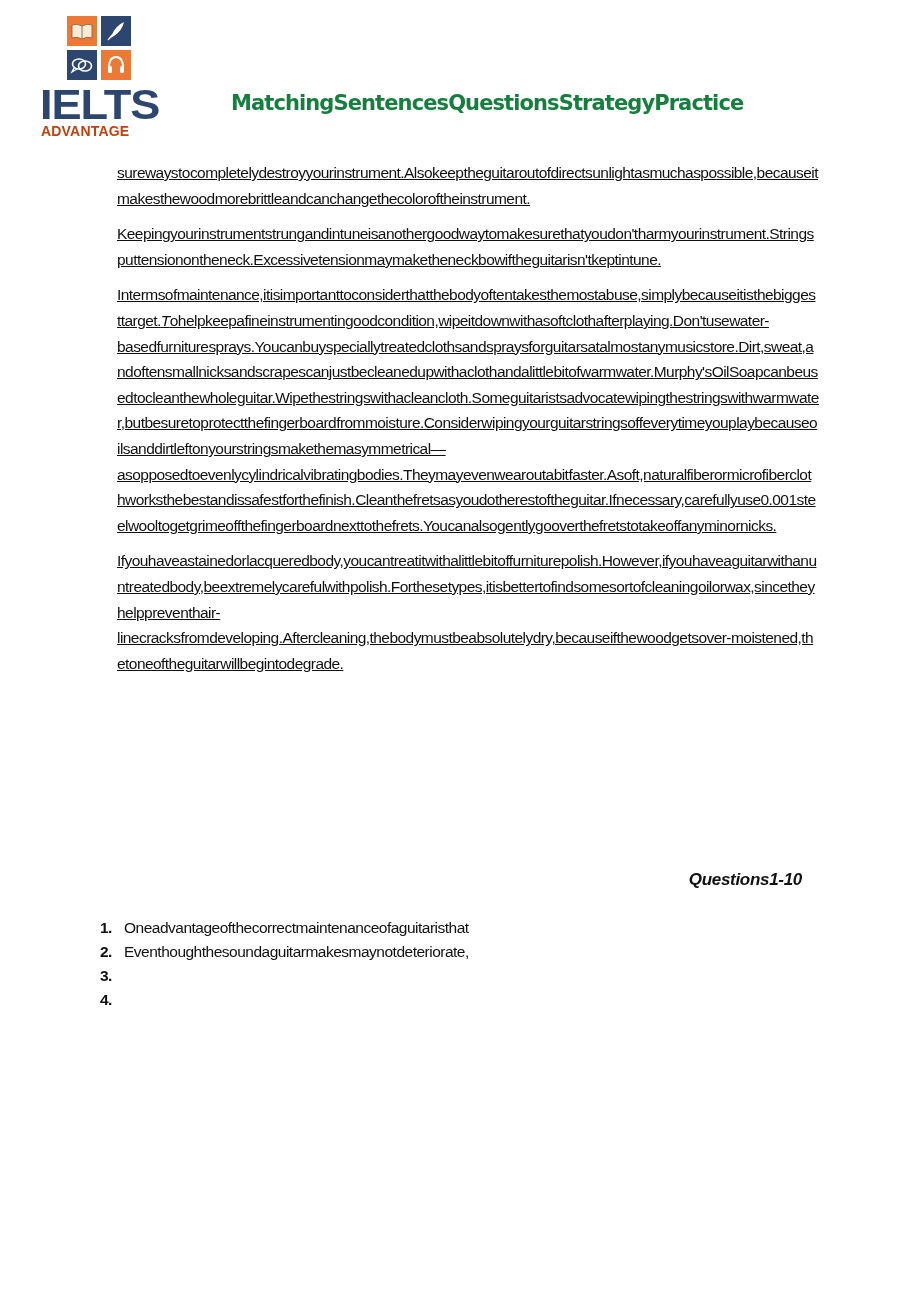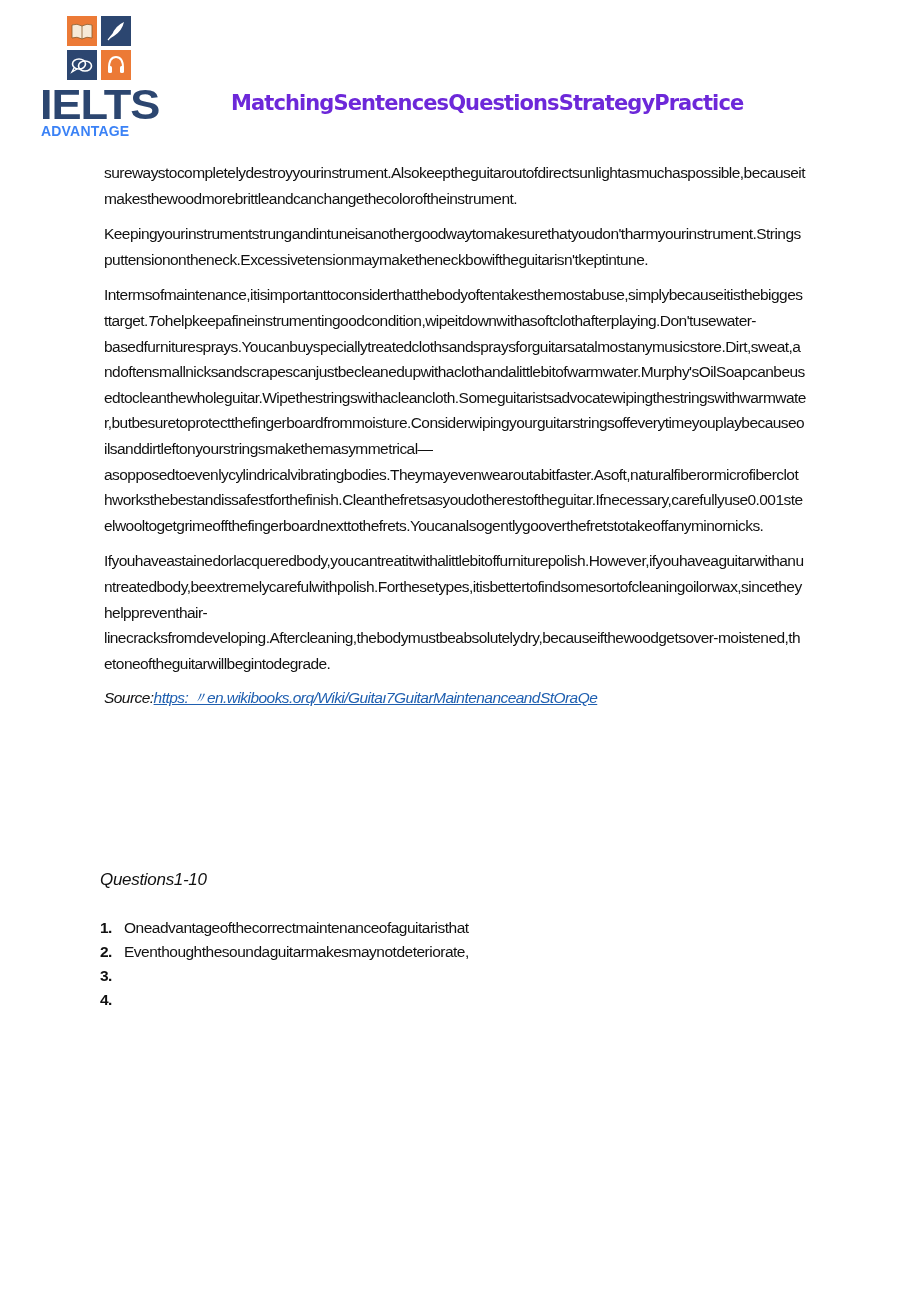--- a/index.html
+++ b/index.html
@@ -16,37 +16,37 @@
   .tile.t4 { left: 34px; top: 34px; background: #ec7a36; }
   .logo-ielts {
     position: absolute; left: 0; top: 70px; width: 118px;
     font-family: "Liberation Sans", sans-serif; font-weight: bold;
     font-size: 43px; line-height: 40px; color: #2c4670; letter-spacing: -1px;
     transform: scaleX(1.05); transform-origin: left;
   }
   .logo-adv {
     position: absolute; left: 1px; top: 109px;
     font-family: "Liberation Sans", sans-serif; font-weight: bold;
-    font-size: 14px; color: #3b82f6; letter-spacing: 0.2px;
+    font-size: 14px; color: #c2410c; letter-spacing: 0.2px;
   }
   .page-title {
     position: absolute; left: 231px; top: 91px;
     font-family: "DejaVu Sans", sans-serif; font-weight: bold;
-    font-size: 21px; color: #6d28d9; letter-spacing: -0.9px; white-space: nowrap;
+    font-size: 21px; color: #15803d; letter-spacing: -0.9px; white-space: nowrap;
   }
-  .content { position: absolute; left: 104px; top: 160px; width: 702px; }
+  .content { position: absolute; left: 117px; top: 160px; width: 702px; text-decoration: underline; }
   .para {
     margin: 0 0 10px 0; font-size: 15.5px; line-height: 25.6px;
     letter-spacing: -0.55px; word-break: break-all; text-align: left;
   }
   .para em { font-style: italic; }
   .source { margin-top: 2px; font-size: 15.5px; line-height: 24px; letter-spacing: -0.55px; font-style: italic; }
   .source a { color: #1f5fb0; text-decoration: underline; }
   .questions { position: absolute; left: 100px; top: 868px; width: 702px; }
-  .q-heading { font-weight: normal; font-style: italic; font-size: 17px; line-height: 24px; letter-spacing: -0.3px; }
+  .q-heading { font-weight: bold; font-style: italic; font-size: 17px; line-height: 24px; letter-spacing: -0.3px; text-align: right; }
   .q-instr { font-style: italic; font-size: 15.5px; line-height: 24px; letter-spacing: -0.5px; }
   .q-list { margin-top: 24px; list-style: none; padding: 0; }
   .q-item { font-size: 15.5px; line-height: 24px; letter-spacing: -0.5px; display: flex; }
   .q-num { font-weight: bold; width: 24px; flex: none; }
 </style>
 </head>
 <body>
 
 <div class="logo">
   <div class="logo-grid">
@@ -81,21 +81,20 @@
   <div class="logo-adv">ADVANTAGE</div>
 </div>
 
 <div class="page-title">MatchingSentencesQuestionsStrategyPractice</div>
 
 <div class="content">
   <p class="para">surewaystocompletelydestroyyourinstrument.Alsokeeptheguitaroutofdirectsunlightasmuchaspossible,becauseitmakesthewoodmorebrittleandcanchangethecoloroftheinstrument.</p>
   <p class="para">Keepingyourinstrumentstrungandintuneisanothergoodwaytomakesurethatyoudon'tharmyourinstrument.Stringsputtensionontheneck.Excessivetensionmaymaketheneckbowiftheguitarisn'tkeptintune.</p>
   <p class="para"><span>Intermsofmaintenance,itisimportanttoconsiderthatthebodyoftentakesthemostabuse,simplybecauseitisthebiggesttarget.</span><em>T</em><span>ohelpkeepafineinstrumentingoodcondition,wipeitdownwithasoftclothafterplaying.Don'tusewater-</span><br><span>basedfurnituresprays.Youcanbuyspeciallytreatedclothsandspraysforguitarsatalmostanymusicstore.Dirt,sweat,andoftensmallnicksandscrapescanjustbecleanedupwithaclothandalittlebitofwarmwater.Murphy'sOilSoapcanbeusedtocleanthewholeguitar.Wipethestringswithacleancloth.Someguitaristsadvocatewipingthestringswithwarmwater,butbesuretoprotectthefingerboardfrommoisture.Considerwipingyourguitarstringsoffeverytimeyouplaybecauseoilsanddirtleftonyourstringsmakethemasymmetrical—</span><br><span>asopposedtoevenlycylindricalvibratingbodies.Theymayevenwearoutabitfaster.Asoft,naturalfiberormicrofiberclothworksthebestandissafestforthefinish.Cleanthefretsasyoudotherestoftheguitar.Ifnecessary,carefullyuse0.001steelwooltogetgrimeoffthefingerboardnexttothefrets.Youcanalsogentlygooverthefretstotakeoffanyminornicks.</span></p>
   <p class="para"><span>Ifyouhaveastainedorlacqueredbody,youcantreatitwithalittlebitoffurniturepolish.However,ifyouhaveaguitarwithanuntreatedbody,beextremelycarefulwithpolish.Forthesetypes,itisbettertofindsomesortofcleaningoilorwax,sincetheyhelppreventhair-</span><br><span>linecracksfromdeveloping.Aftercleaning,thebodymustbeabsolutelydry,becauseifthewoodgetsover-moistened,thetoneoftheguitarwillbegintodegrade.</span></p>
-  <div class="source"><span>Source:</span><a>https: 〃en.wikibooks.orq/Wiki/Guitaı7GuitarMaintenanceandStOraQe</a></div>
 </div>
 
 <div class="questions">
   <div class="q-heading">Questions1-10</div>
   <ul class="q-list">
     <li class="q-item">
         <span class="q-num">1.</span>
         <span>Oneadvantageofthecorrectmaintenanceofaguitaristhat</span>
       </li>
     <li class="q-item">

